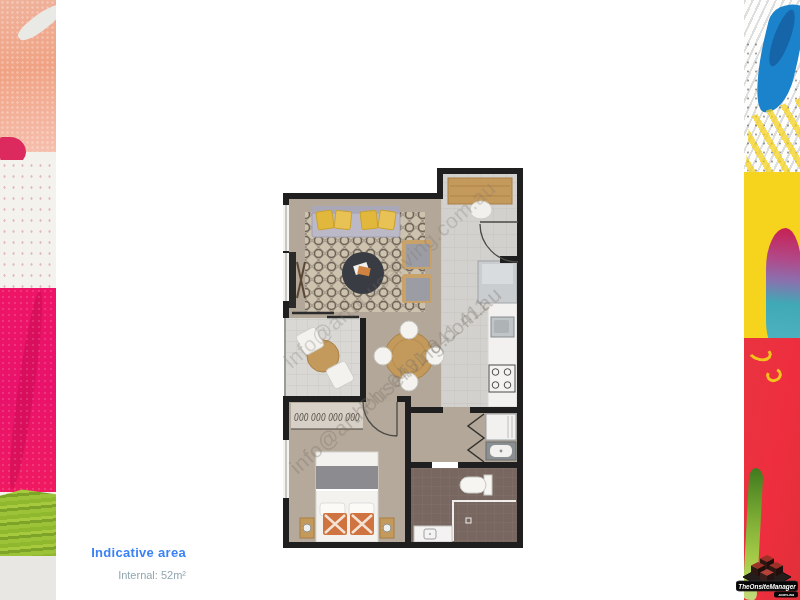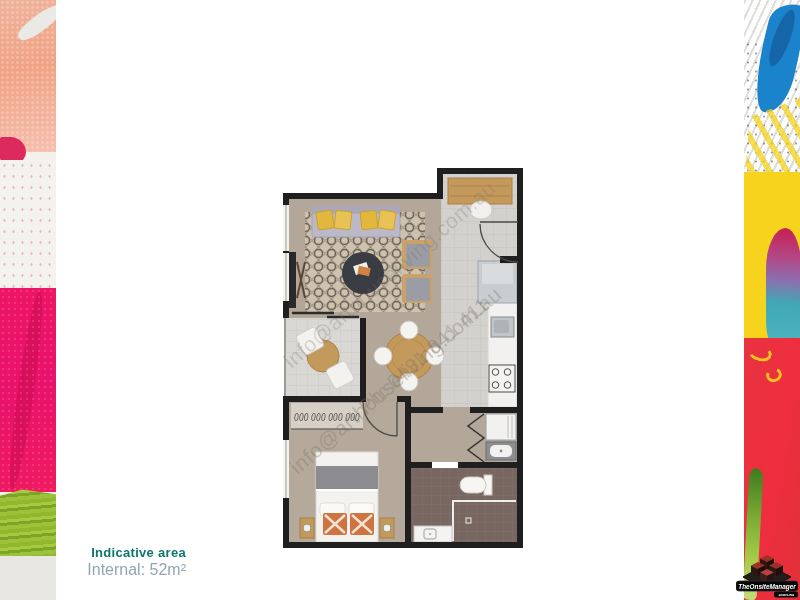--- a/index.html
+++ b/index.html
@@ -63,22 +63,22 @@
     border-radius:45% 55% 30% 40%/8% 8% 4% 4%;transform:rotate(3deg);}
   
   .wm{position:absolute;white-space:nowrap;font-size:21px;letter-spacing:.5px;
       color:#7b7268;opacity:.33;transform-origin:0 50%;transform:rotate(-41deg);
       font-family:"Liberation Sans",sans-serif;pointer-events:none;}
   #wm-email-1{left:293px;top:458px;}
   #wm-phone{left:362px;top:398px;font-size:20px;}
   #wm-email-2{left:287px;top:352px;opacity:.25;}
   
   #area-info{position:absolute;left:30px;top:545px;width:156px;text-align:right;}
-  #area-title{font-size:13px;font-weight:bold;color:#0f766e;letter-spacing:.3px;margin-bottom:2px;}
-  .area-line{font-size:16px;color:#92a6b1;line-height:15px;}
+  #area-title{font-size:13px;font-weight:bold;color:#3b82f6;letter-spacing:.3px;margin-bottom:8px;}
+  .area-line{font-size:11px;color:#92a6b1;line-height:15px;}
   
   #logo{position:absolute;left:736px;top:536px;width:62px;height:62px;}
   
   #plan-svg{position:absolute;left:281px;top:166px;}
 </style>
 </head>
 <body>
 
 <div id="page">
 

